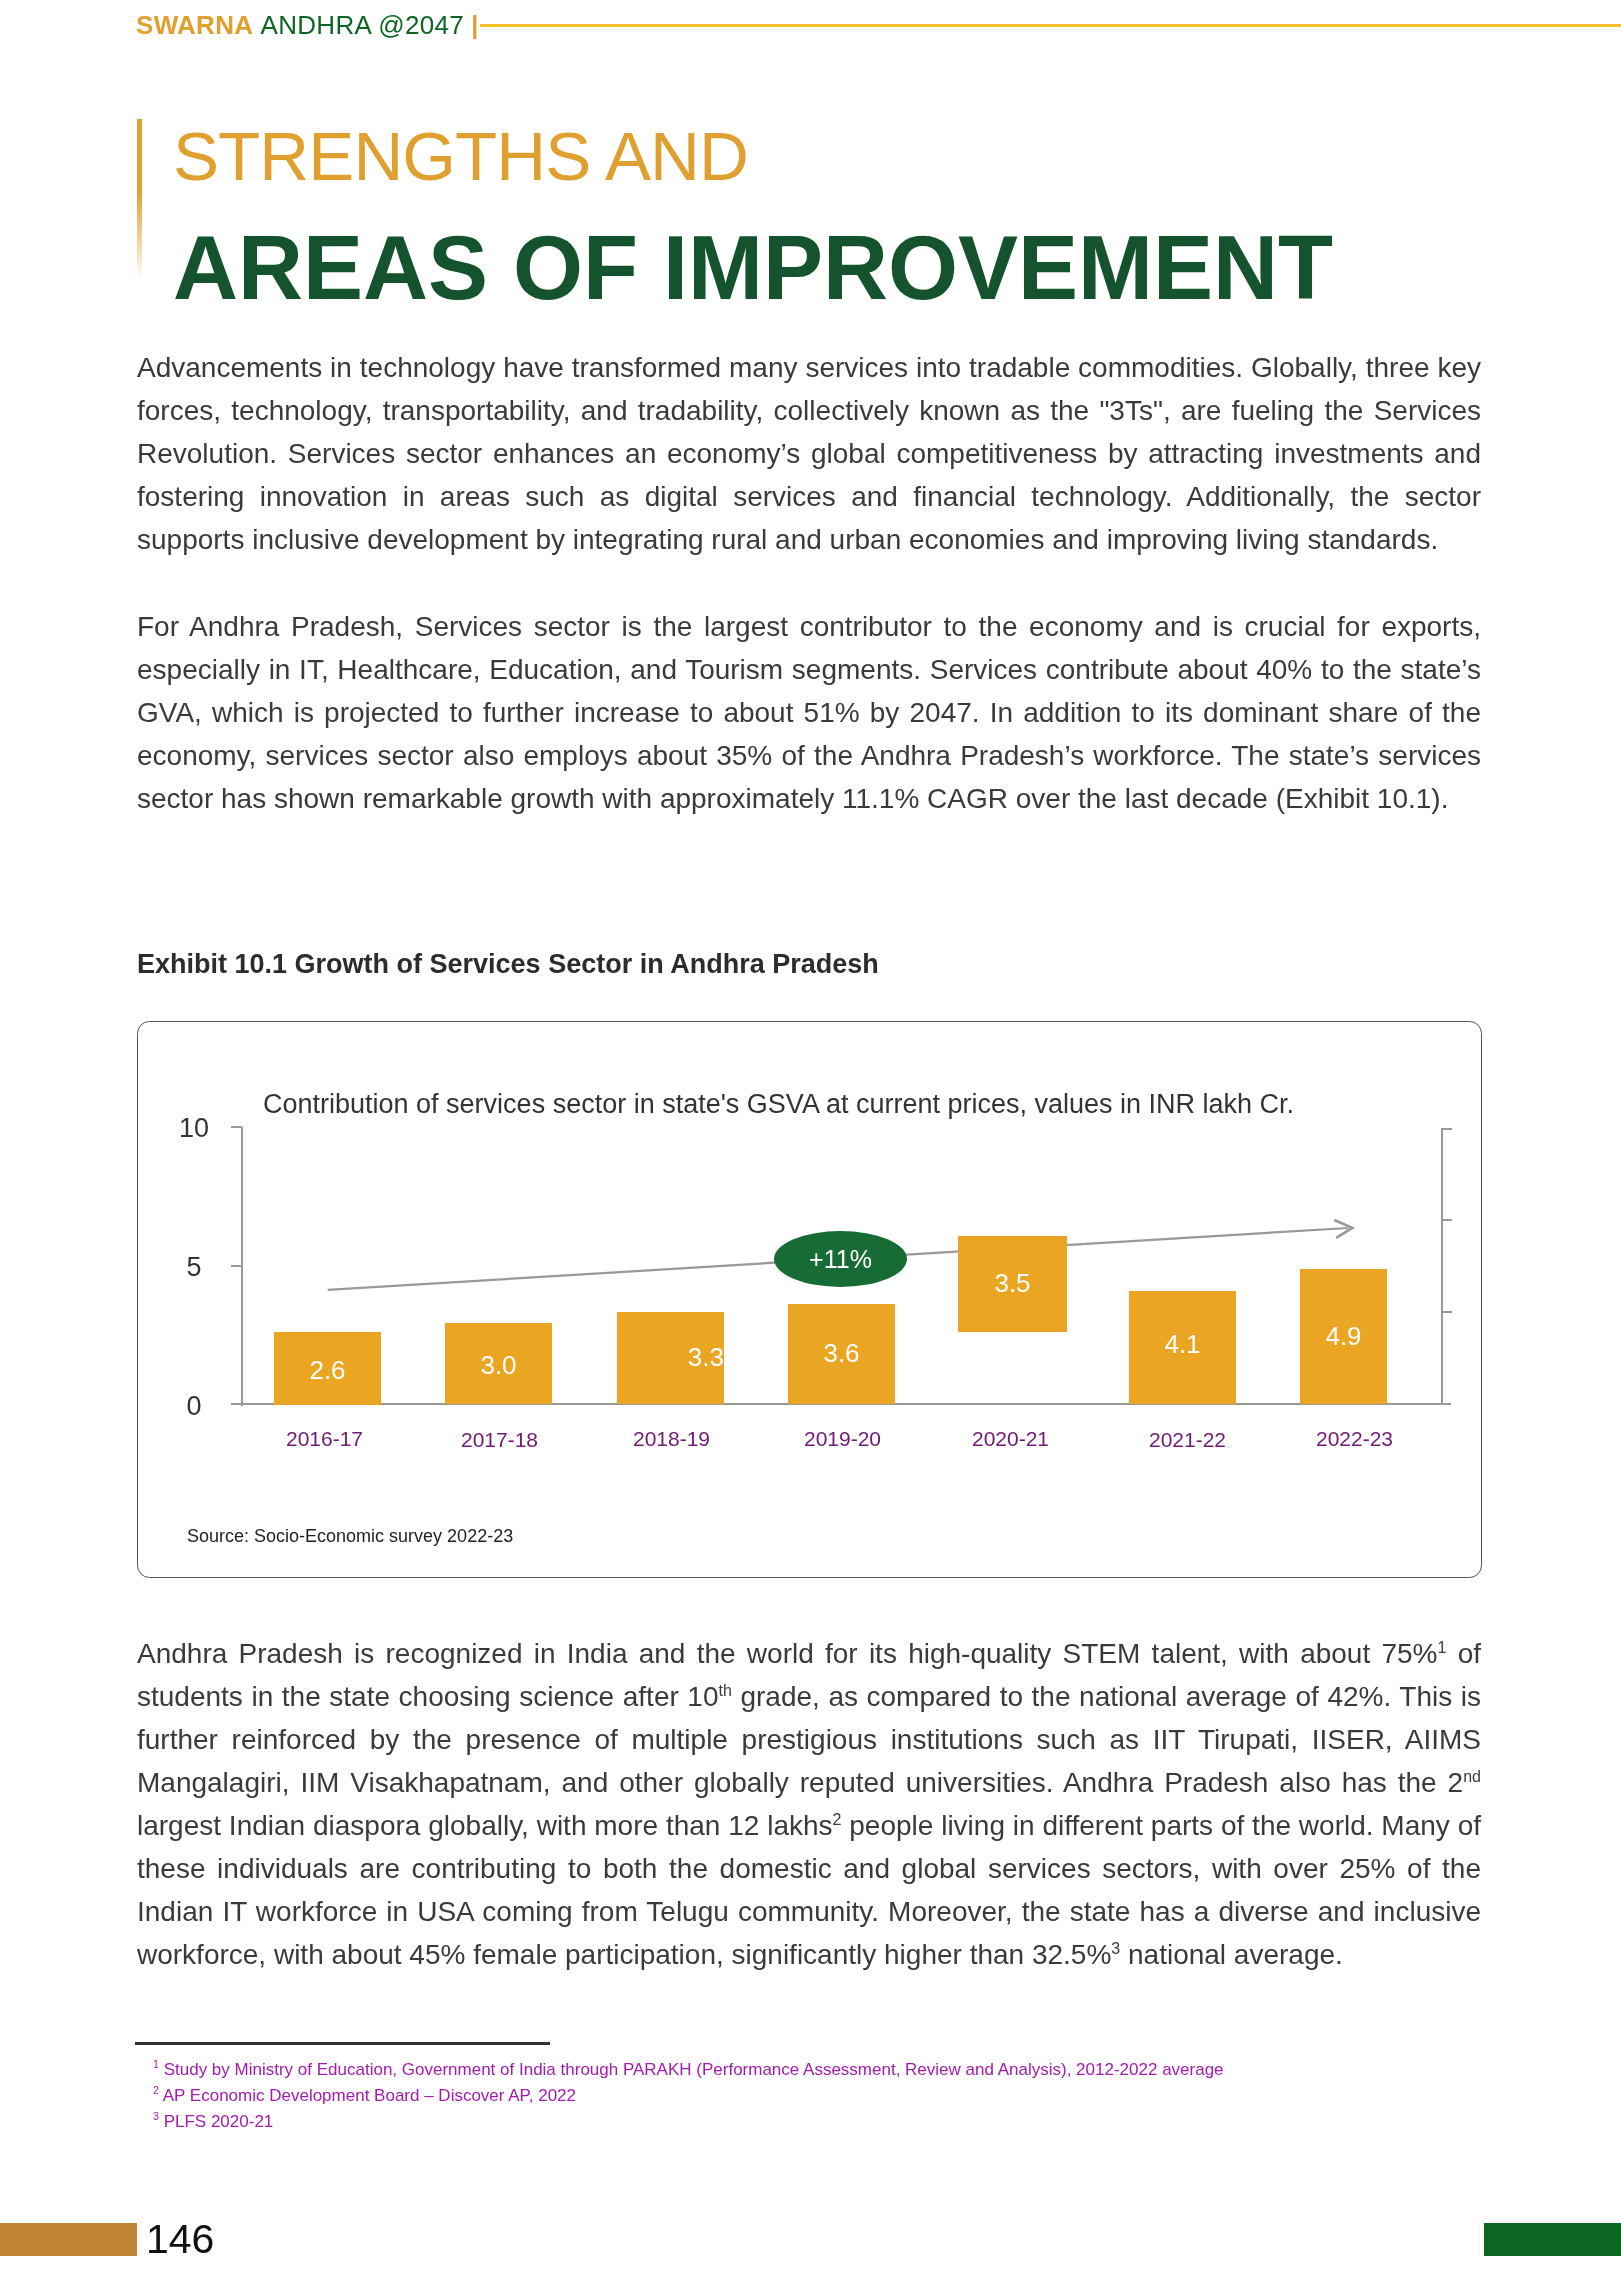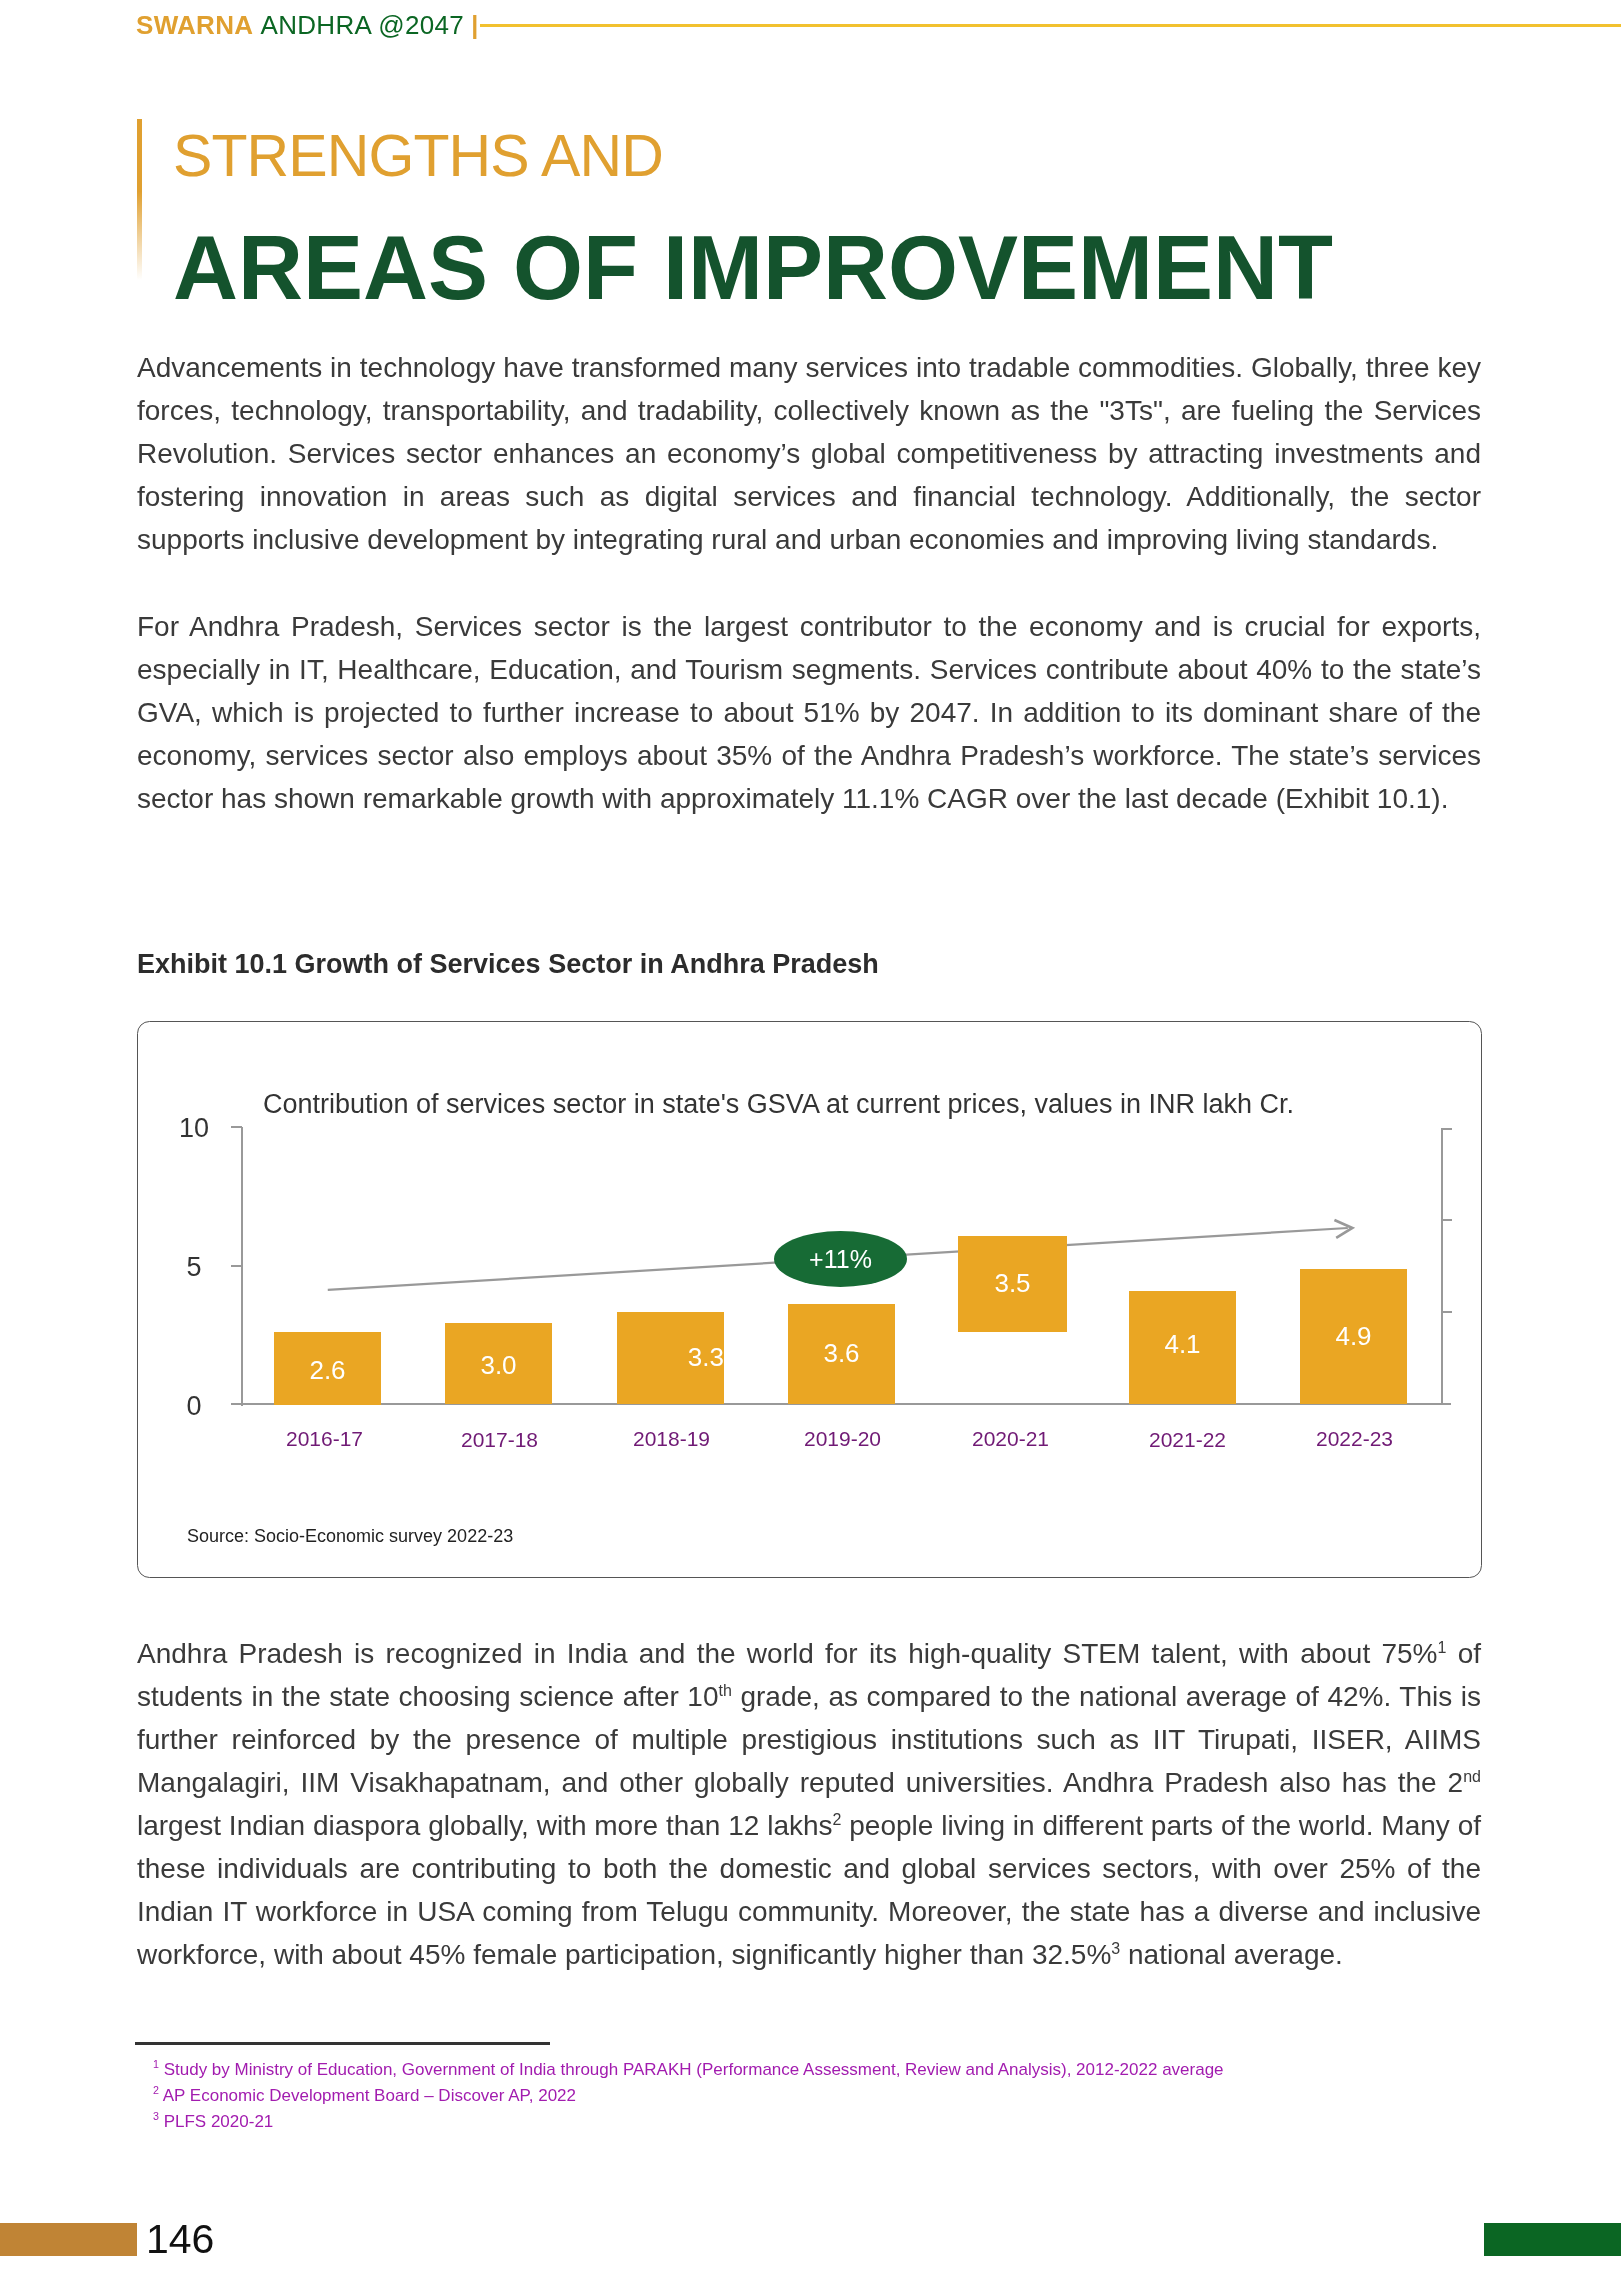--- a/index.html
+++ b/index.html
@@ -5,21 +5,21 @@
   html, body { margin: 0; padding: 0; background: #ffffff; }
   body { width: 1621px; height: 2293px; position: relative; overflow: hidden; font-family: "Liberation Sans", "DejaVu Sans", sans-serif; color: #333333; }
 
   .topbar { position: absolute; left: 136px; top: 7.2px; height: 36px; display: flex; align-items: center; width: 1485px; }
   .topbar .brand1 { color: #e0a030; font-weight: bold; font-size: 26px; letter-spacing: 0.3px; }
   .topbar .brand2 { color: #0b6623; font-weight: normal; font-size: 26px; margin-left: 7.2px; letter-spacing: 0.3px; }
   .topbar .pipe { color: #e0a030; font-size: 25px; font-weight: bold; margin-left: 7.2px; }
   .topbar .rule { flex: 1; height: 2.7px; background: #f2c12e; margin-left: 1.8px; }
 
   .title-accent { position: absolute; left: 137px; top: 119px; width: 5.4px; height: 161px; background: linear-gradient(to bottom, #e0a030 0%, #e0a030 45%, rgba(224,160,48,0.0) 100%); }
-  .title1 { position: absolute; left: 173px; top: 103px; font-size: 59px; line-height: 107px; color: #e0a030; font-weight: normal; letter-spacing: -0.9px; white-space: nowrap; }
+  .title1 { position: absolute; left: 173px; top: 103px; font-size: 69px; line-height: 107px; color: #e0a030; font-weight: normal; letter-spacing: -0.9px; white-space: nowrap; }
   .title2 { position: absolute; left: 173px; top: 215px; font-size: 90px; line-height: 107px; color: #14532d; font-weight: bold; letter-spacing: 0px; white-space: nowrap; }
 
   .para { position: absolute; left: 137px; width: 1344px; font-size: 28px; line-height: 43px; color: #3a3a3a; text-align: justify; margin: 0; }
   .para sup { font-size: 16px; line-height: 0; }
 
   .exhibit-title { position: absolute; left: 137px; top: 949px; font-size: 27px; font-weight: bold; color: #2c2c2c; }
 
   .chart-box { position: absolute; left: 137px; top: 1021px; width: 1345px; height: 557px; border: 1.8px solid #555555; border-radius: 12.5px; box-sizing: border-box; }
   .chart-title { position: absolute; left: 263px; top: 1089px; font-size: 27px; color: #333333; white-space: nowrap; text-align: right; }
   .axis-line { position: absolute; background: #999999; }
@@ -90,21 +90,21 @@
 </div>
 <div class="bar" style="left: 788px; top: 1304px; width: 107px; height: 100px;">
   <div class="bar-value" style="top: 34px;">3.6</div>
 </div>
 <div class="bar" style="left: 958px; top: 1236px; width: 109px; height: 96px;">
   <div class="bar-value" style="top: 32px;">3.5</div>
 </div>
 <div class="bar" style="left: 1129px; top: 1291px; width: 107px; height: 113px;">
   <div class="bar-value" style="top: 38px;">4.1</div>
 </div>
-<div class="bar" style="left: 1300px; top: 1269px; width: 107px; height: 135px;">
+<div class="bar" style="left: 1300px; top: 1269px; width: 87px; height: 135px;">
   <div class="bar-value" style="top: 52px;">4.9</div>
 </div>
 
 <div class="growth-badge">+11%</div>
 
 <div class="xlabel" style="left: 244px; top: 1427px;">2016-17</div>
 <div class="xlabel" style="left: 419px; top: 1428px;">2017-18</div>
 <div class="xlabel" style="left: 591px; top: 1427px;">2018-19</div>
 <div class="xlabel" style="left: 762px; top: 1427px;">2019-20</div>
 <div class="xlabel" style="left: 930px; top: 1427px;">2020-21</div>

